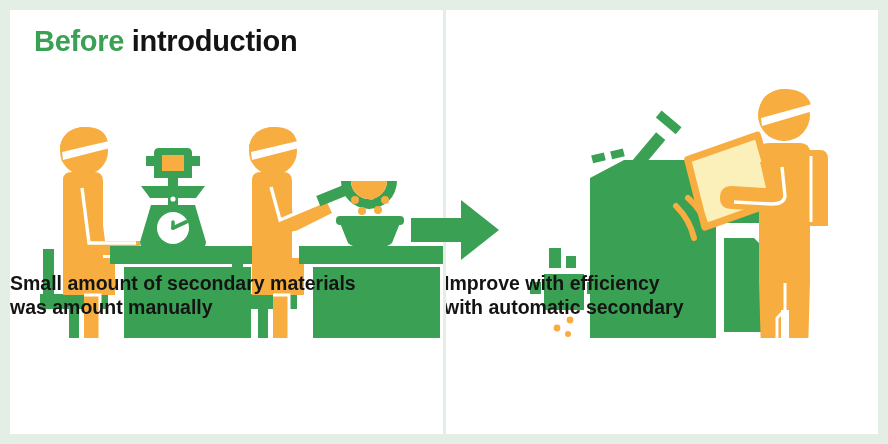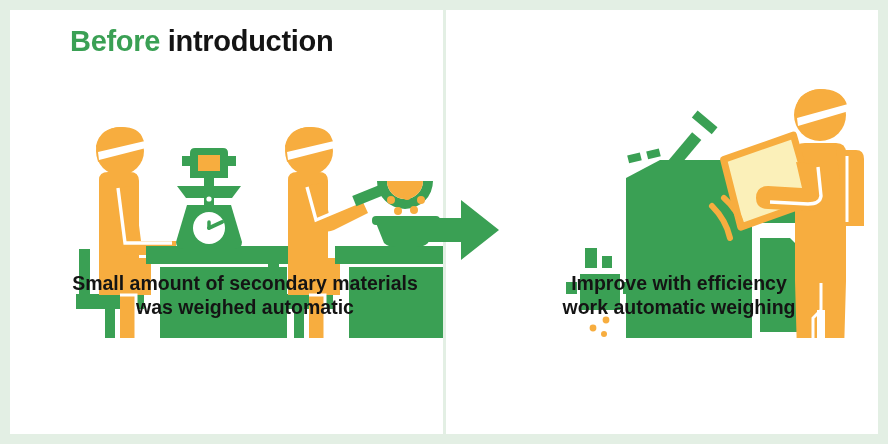--- a/index.html
+++ b/index.html
@@ -26,21 +26,20 @@
     height: 424px;
     background: #ffffff;
     display: flex;
   }
   .panel {
     position: relative;
     width: 434px;
     height: 328px;
     background: #ffffff;
     overflow: hidden;
-    margin-left: 36px;
   }
   .divider {
     position: absolute;
     left: 433px;
     top: 0;
     width: 3px;
     height: 424px;
     background: #e3efe4;
     z-index: 6;
   }
@@ -55,21 +54,21 @@
     color: #141414;
   }
   .title .accent {
     color: #3aa054;
   }
   .caption {
     position: absolute;
     left: 0;
     right: 0;
     bottom: 18px;
-    text-align: center;
+    text-align: left;
     font-size: 19.5px;
     font-weight: bold;
     line-height: 1.26;
     color: #141414;
   }
   .stage {
     position: absolute;
     left: 0;
     top: 0;
     width: 434px;
@@ -195,21 +194,21 @@
           </g>
           <g>
             <path d="M330 213 L390 213 L382 233 Q378 237 370 237 L350 237 Q342 237 338 233 Z" fill="#3aa054"></path>
             <rect x="326" y="206" width="68" height="9" rx="4" fill="#3aa054"></rect>
           </g>
         </svg>
       </div>
 
       <div class="caption">
         <div>Small amount of secondary materials</div>
-        <div>was weighed automatic</div>
+        <div>was amount manually</div>
       </div>
     </div>
 
     <div class="panel">
 
       <div class="stage">
         <svg width="434" height="424" viewBox="0 0 434 424" xmlns="http://www.w3.org/2000/svg">
 
           <g>
 
@@ -283,21 +282,21 @@
             <path d="M315 244 L366 244 L366 271 L315 271 Z" fill="#f7ad3f"></path>
             <path d="M315 271 L366 271 L364 342 L345 342 L345 300 L337 300 L337 342 L317 342 Z" fill="#f7ad3f"></path>
             <path d="M341 273 L341 300 L333 308 L333 342" fill="none" stroke="#ffffff" stroke-width="3"></path>
             <rect x="311" y="332" width="34" height="11" fill="#f7ad3f"></rect>
           </g>
         </svg>
       </div>
 
       <div class="caption">
         <div>Improve with efficiency</div>
-        <div>work automatic weighing</div>
+        <div>with automatic secondary</div>
       </div>
     </div>
 
     <div class="divider"></div>
 
     <div class="arrow-wrap">
       <svg width="100" height="70" viewBox="0 0 100 70" xmlns="http://www.w3.org/2000/svg">
         <g>
           <path d="M6 23 L56 23 L56 5 L94 35 L56 65 L56 47 L6 47 Z" fill="#3aa054"></path>
         </g>

